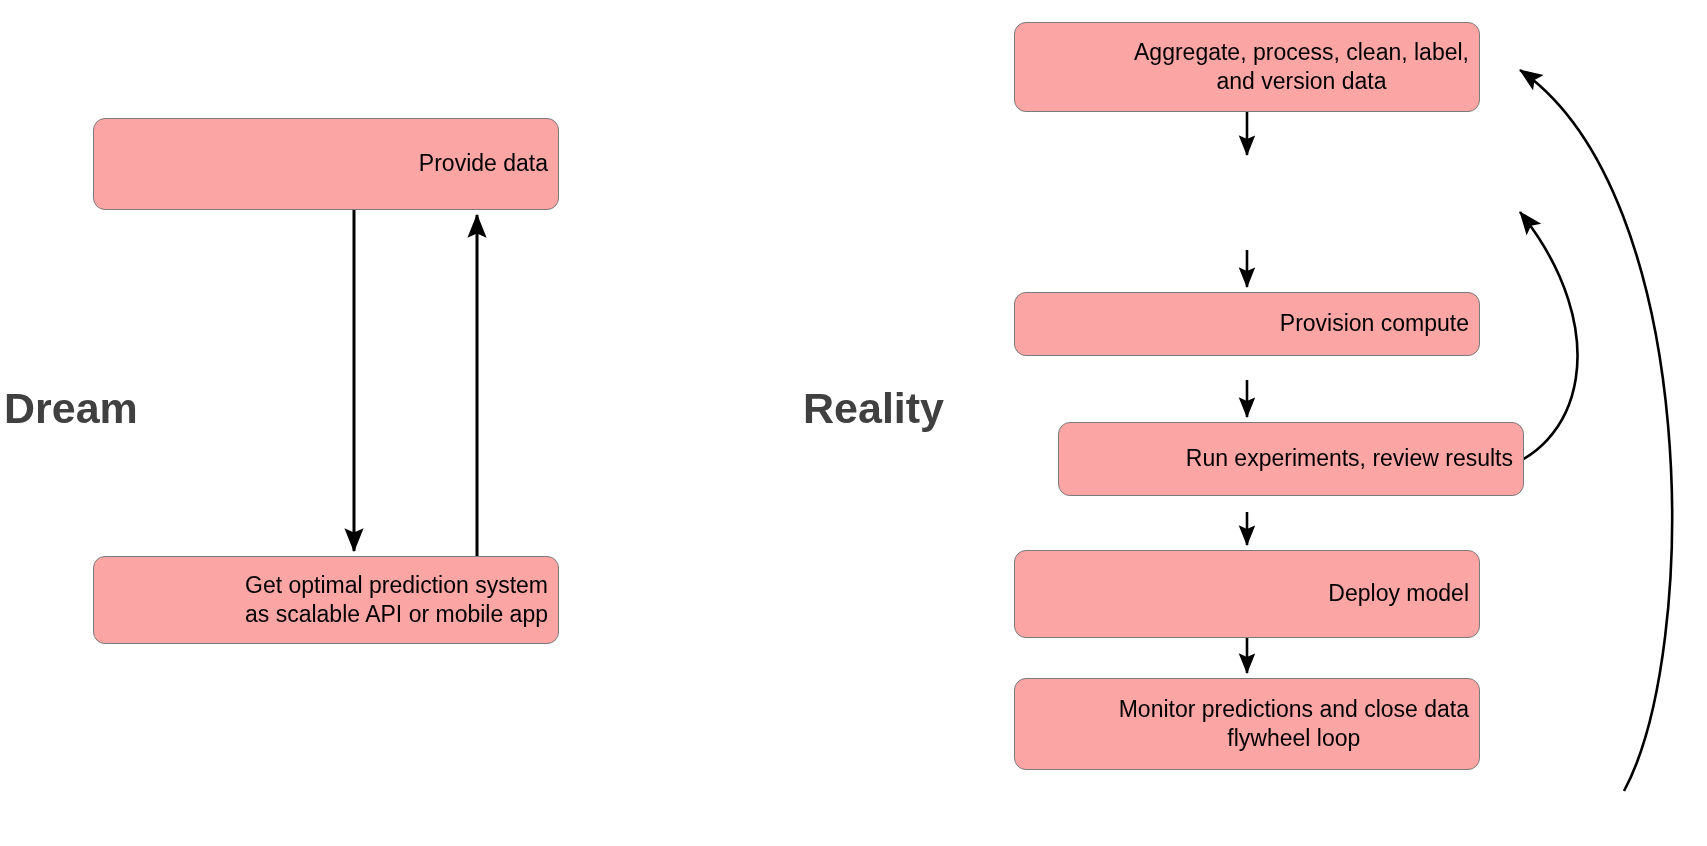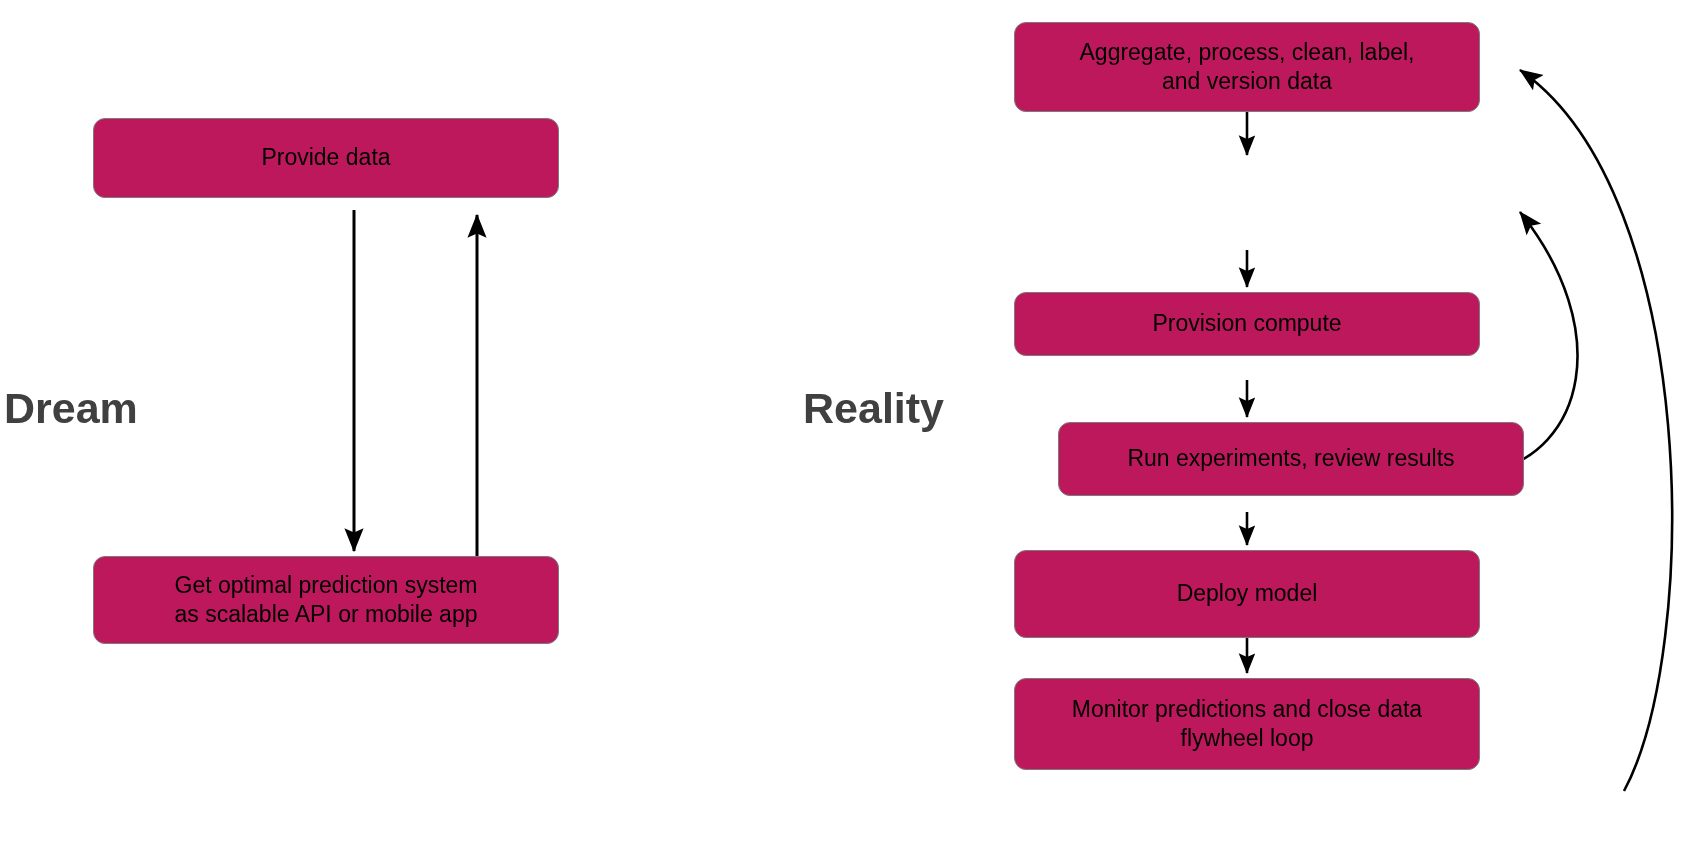--- a/index.html
+++ b/index.html
@@ -23,26 +23,26 @@
     position: absolute;
     left: 0;
     top: 0;
     width: 1707px;
     height: 846px;
     pointer-events: none;
   }
   .node {
     position: absolute;
     box-sizing: border-box;
-    background: #be185d;
+    background: #fca5a5;
     border: 1.6px solid #7b7b7b;
     border-radius: 12px;
     display: flex;
     align-items: center;
-    justify-content: center;
+    justify-content: flex-end;
     text-align: center;
     line-height: 1.28;
     color: #000000;
     z-index: 2;
   }
   .node-label {
     display: block;
     white-space: pre-line;
     padding: 0 10px;
   }
@@ -50,21 +50,21 @@
     position: absolute;
     font-weight: bold;
     color: #404040;
     white-space: nowrap;
     z-index: 2;
   }
 
   
   #dream-label { left: 4px; top: 384px; font-size: 43px; }
   #node-provide-data {
-    left: 93px; top: 118px; width: 466px; height: 80px;
+    left: 93px; top: 118px; width: 466px; height: 92px;
     font-size: 23px;
   }
   #node-get-optimal {
     left: 93px; top: 556px; width: 466px; height: 88px;
     font-size: 23px;
   }
 
   
   #reality-label { left: 803px; top: 384px; font-size: 43px; }
   .reality-node { left: 1014px; width: 466px; font-size: 23px; }

